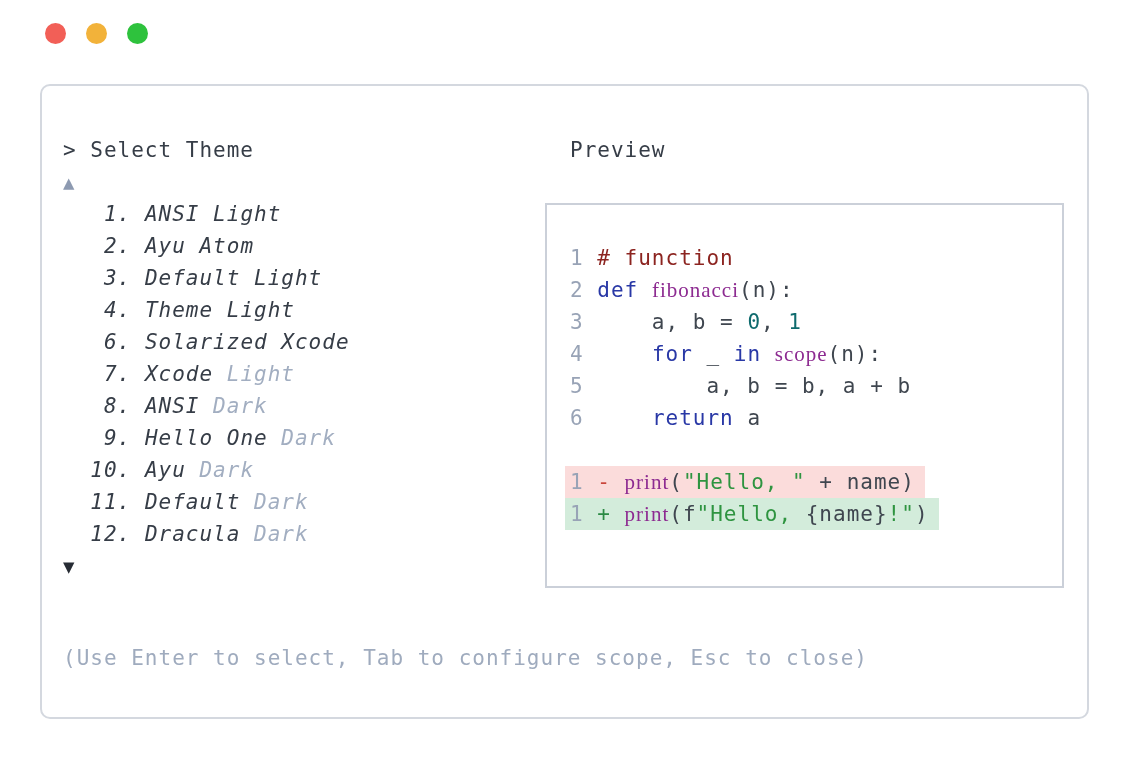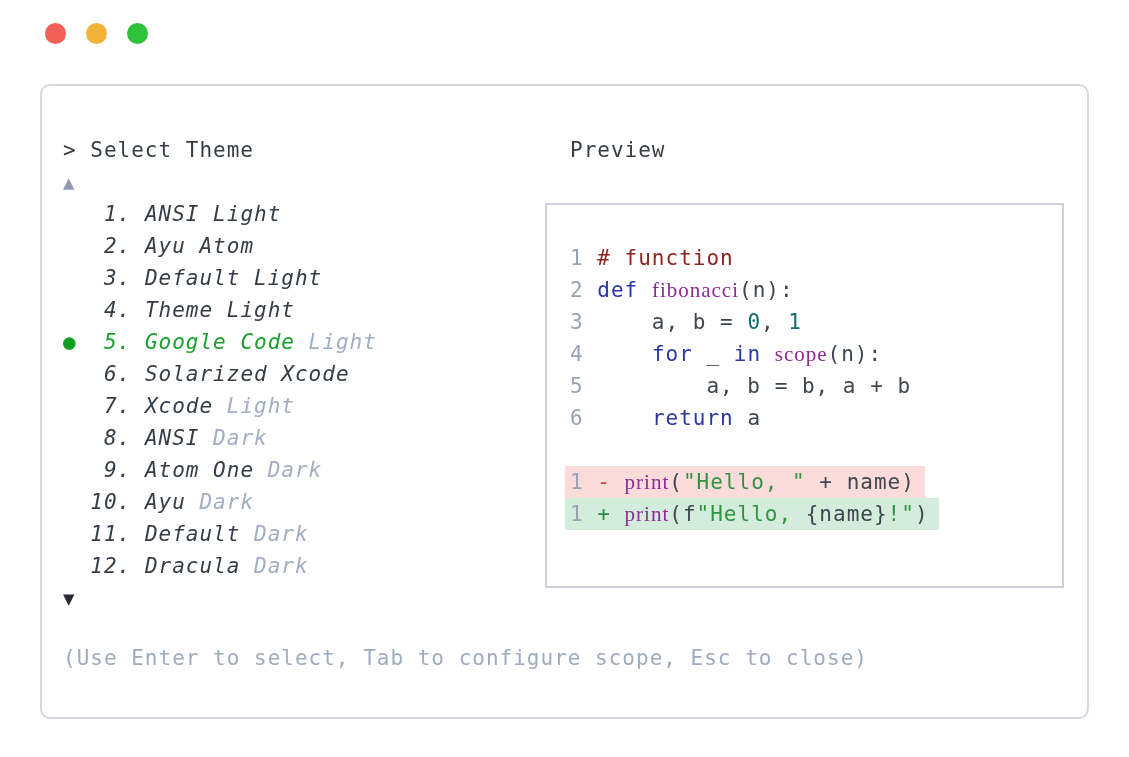--- a/index.html
+++ b/index.html
@@ -59,25 +59,24 @@
   <div class="mono prompt">&gt; Select Theme</div>
   <div class="mono preview-label">Preview</div>
 
   <div class="theme-list">
     <div class="mono scroll-arrow arrow-up">▲</div>
     <div id="theme-rows">
         <div class="mono theme-row"><span class="marker">  </span><span class=""> 1. </span><span class="name-main">ANSI Light</span></div>
         <div class="mono theme-row"><span class="marker">  </span><span class=""> 2. </span><span class="name-main">Ayu Atom</span></div>
         <div class="mono theme-row"><span class="marker">  </span><span class=""> 3. </span><span class="name-main">Default Light</span></div>
         <div class="mono theme-row"><span class="marker">  </span><span class=""> 4. </span><span class="name-main">Theme Light</span></div>
-        <div class="mono theme-row selected"><span class="marker">● </span><span class="name-main"> 5. </span><span class="name-main">Google Code</span><span class="muted"> Light</span></div>
         <div class="mono theme-row"><span class="marker">  </span><span class=""> 6. </span><span class="name-main">Solarized Xcode</span></div>
         <div class="mono theme-row"><span class="marker">  </span><span class=""> 7. </span><span class="name-main">Xcode</span><span class="muted"> Light</span></div>
         <div class="mono theme-row"><span class="marker">  </span><span class=""> 8. </span><span class="name-main">ANSI</span><span class="muted"> Dark</span></div>
-        <div class="mono theme-row"><span class="marker">  </span><span class=""> 9. </span><span class="name-main">Atom One</span><span class="muted"> Dark</span></div>
+        <div class="mono theme-row"><span class="marker">  </span><span class=""> 9. </span><span class="name-main">Hello One</span><span class="muted"> Dark</span></div>
         <div class="mono theme-row"><span class="marker">  </span><span class="">10. </span><span class="name-main">Ayu</span><span class="muted"> Dark</span></div>
         <div class="mono theme-row"><span class="marker">  </span><span class="">11. </span><span class="name-main">Default</span><span class="muted"> Dark</span></div>
         <div class="mono theme-row"><span class="marker">  </span><span class="">12. </span><span class="name-main">Dracula</span><span class="muted"> Dark</span></div>
       </div>
     <div class="mono scroll-arrow arrow-down">▼</div>
   </div>
 
   <div class="mono hint">(Use Enter to select, Tab to configure scope, Esc to close)</div>
 
   <div class="preview-box">

